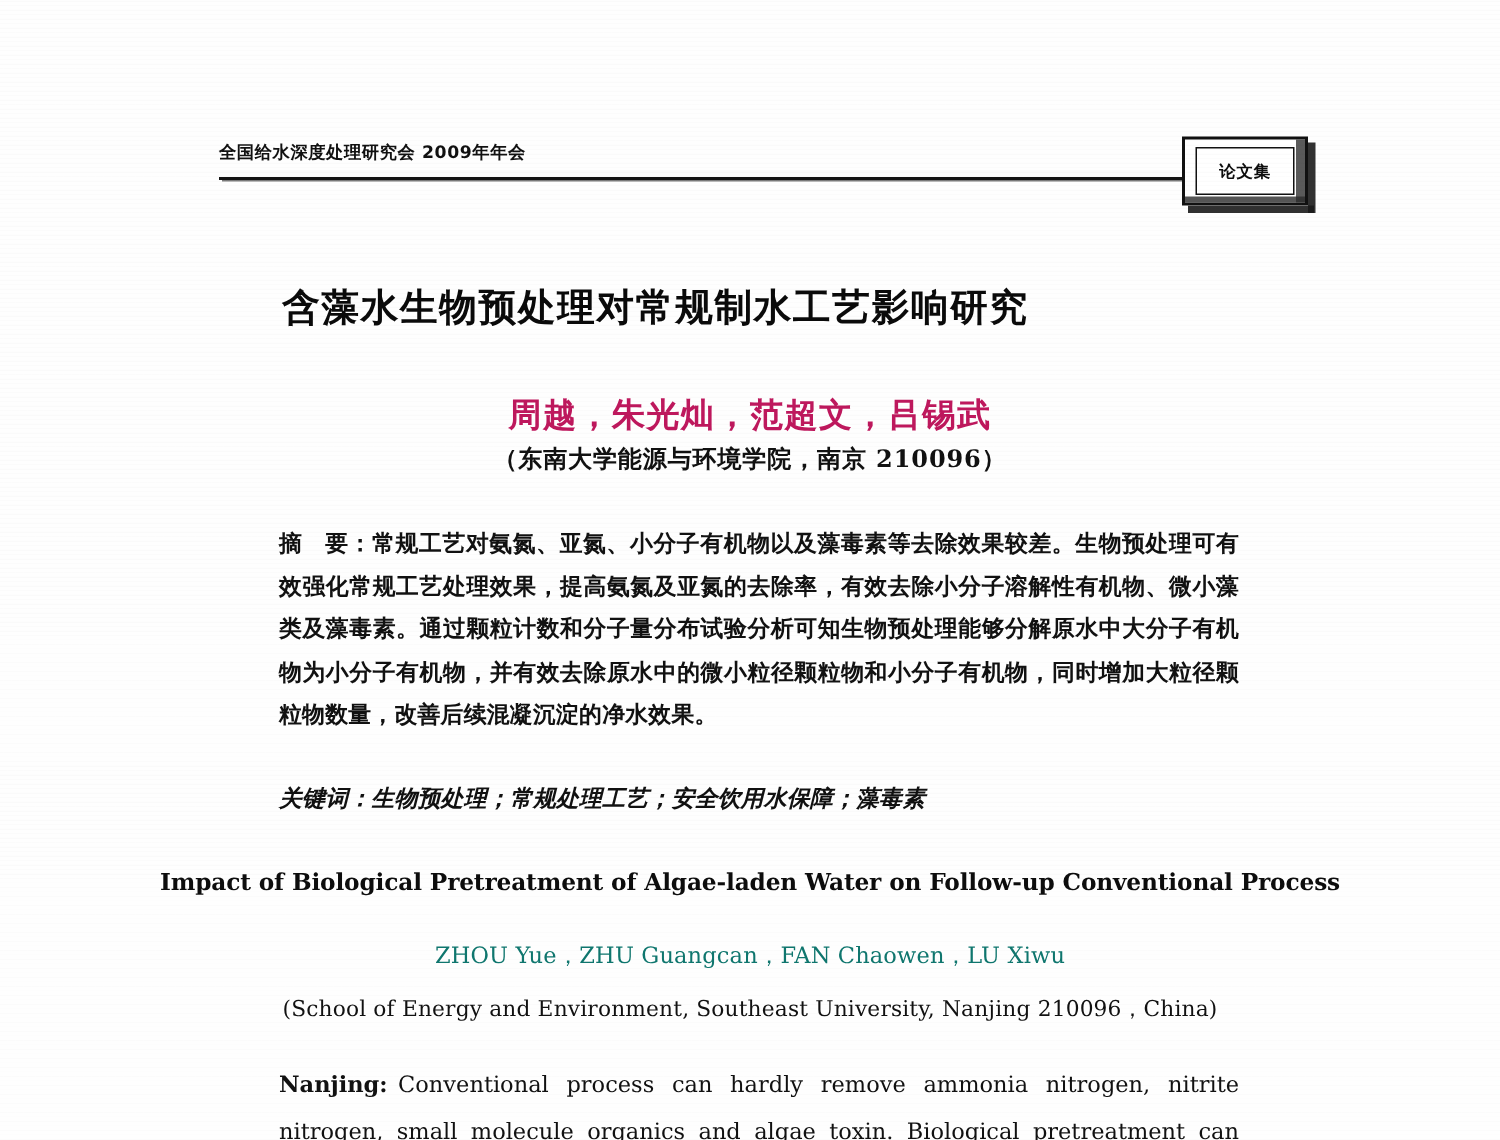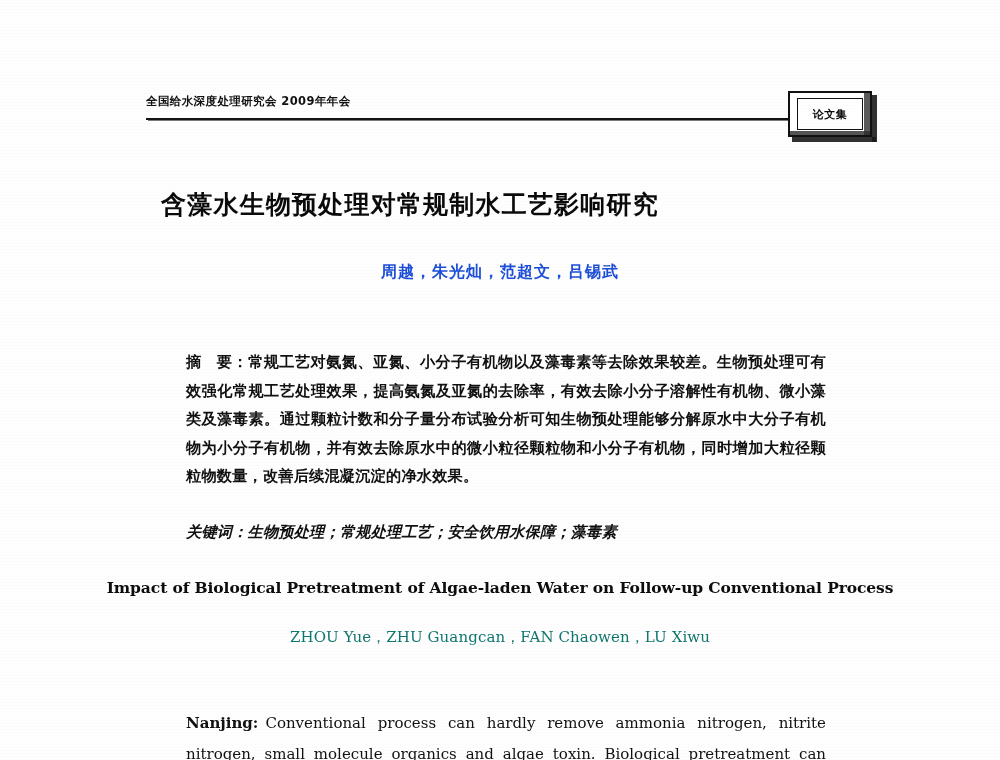--- a/index.html
+++ b/index.html
@@ -141,33 +141,34 @@
     position: absolute;
     left: 0;
     top: 188px;
     width: 820px;
     text-align: center;
     font-family: "DejaVu Sans", sans-serif;
     font-size: 25px;
     font-weight: bold;
     letter-spacing: 1.2px;
     color: #0a0a0a;
+    padding-left: 27px;
   }
 
   .authors-cn {
     position: absolute;
     left: 0;
     top: 262px;
     width: 1000px;
     text-align: center;
     font-family: "DejaVu Serif", serif;
-    font-size: 16px;
+    font-size: 22px;
     font-weight: bold;
     letter-spacing: 1px;
-    color: #1d4ed8;
+    color: #be185d;
   }
 
   .affil-cn {
     position: absolute;
     left: 0;
     top: 296px;
     width: 1000px;
     text-align: center;
     font-family: "DejaVu Serif", serif;
     font-size: 16px;
@@ -301,30 +302,32 @@
     <div class="proc-shade-right"></div>
     <div class="proc-shade-bottom"></div>
     <div class="proc-box-inner"></div>
     <div class="proc-label">论文集</div>
   </div>
 
   <div class="doc-title">含藻水生物预处理对常规制水工艺影响研究</div>
 
   <div class="authors-cn">周越，朱光灿，范超文，吕锡武</div>
 
+  <div class="affil-cn">（东南大学能源与环境学院，南京 210096）</div>
 
   <div class="abs-cn">
     <span class="abs-cn-label"><span>摘</span><span class="gap"></span><span>要：</span></span><span>常规工艺对氨氮、亚氮、小分子有机物以及藻毒素等去除效果较差。生物预处理可有效强化常规工艺处理效果，提高氨氮及亚氮的去除率，有效去除小分子溶解性有机物、微小藻类及藻毒素。通过颗粒计数和分子量分布试验分析可知生物预处理能够分解原水中大分子有机物为小分子有机物，并有效去除原水中的微小粒径颗粒物和小分子有机物，同时增加大粒径颗粒物数量，改善后续混凝沉淀的净水效果。</span>
   </div>
 
   <div class="keywords-cn">关键词：生物预处理；常规处理工艺；安全饮用水保障；藻毒素</div>
 
   <div class="title-en">Impact of Biological Pretreatment of Algae-laden Water on Follow-up Conventional Process</div>
 
   <div class="authors-en">ZHOU Yue，ZHU Guangcan，FAN Chaowen，LU Xiwu</div>
 
+  <div class="affil-en">(School of Energy and Environment, Southeast University, Nanjing 210096，China)</div>
 
   <div class="abs-en">
     <span class="abs-en-label">Nanjing:</span><span>Conventional process can hardly remove ammonia nitrogen, nitrite nitrogen, small molecule organics and algae toxin. Biological pretreatment can effectively</span>
   </div>
 
   <div class="scan-noise"></div>
 </div>
 
 </body></html>

